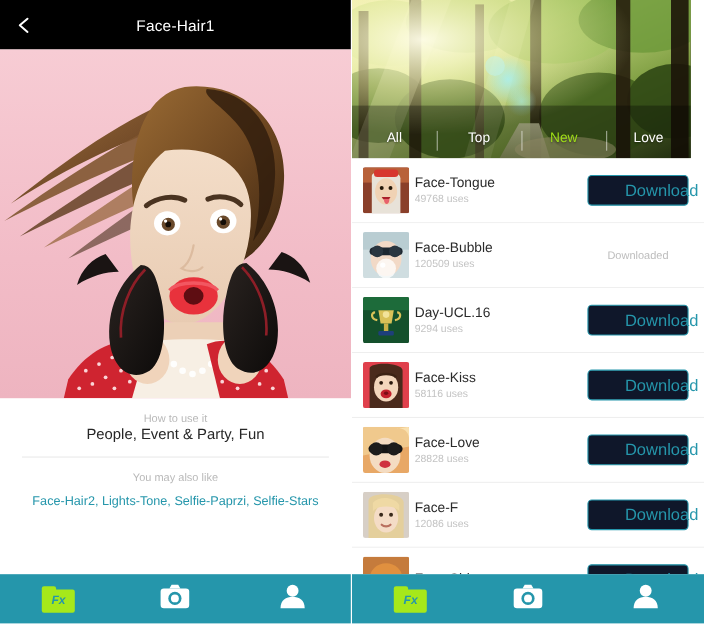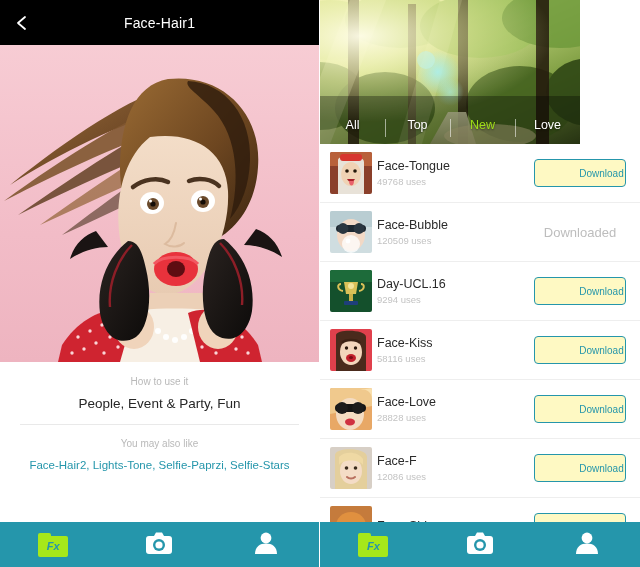--- a/index.html
+++ b/index.html
@@ -31,27 +31,27 @@
   .hero {
     height: 317px; width: 320px; position: relative; overflow: hidden;
     background: linear-gradient(180deg,#f6c6cf 0%, #f3bcc7 45%, #f0b9c4 100%);
   }
   .hero svg { position:absolute; inset:0; width:100%; height:100%; display:block; }
 
   .info {
     padding: 10px 16px 0 16px; text-align: center; background:#fff;
   }
   .how-label { font-size: 10px; color: #b9b9b9; margin-top: 4px; }
-  .how-value { font-size: 13.5px; color: #262626; margin-top: 9px; }
+  .how-value { font-size: 13.5px; color: #262626; }
   .divider { height:1px; background:#e9e9e9; margin: 13px 4px 0 4px; }
   .alike-label { font-size: 10px; color: #b9b9b9; margin-top: 13px; }
   .links { font-size: 11.5px; color: #2596ab; margin-top: 8px; line-height:1.4; }
 
   
-  .banner { position: relative; height: 144px; width: 260px; overflow: hidden; background:#2f3a18; }
+  .banner { position: relative; height: 144px; width: 308px; overflow: hidden; background:#2f3a18; }
   .banner svg { position:absolute; inset:0; width:100%; height:100%; display:block; }
   .tabs {
     position: absolute; left: 0; right: 0; bottom: 6px;
     display: flex; align-items: center; height: 26px;
   }
   .tab {
     flex: 1; text-align: center; color: #ffffff; font-size: 12.5px;
     cursor: pointer; position: relative; text-shadow: 0 1px 2px rgba(0,0,0,.45);
   }
   .tab.active { color: #9ede17; }
@@ -65,24 +65,24 @@
     height: 59px; display:flex; align-items:center; padding: 0 14px 0 10px;
     border-bottom: 1px solid #eeeeee; background:#fff;
   }
   .thumb { width: 42px; height: 42px; border-radius: 2px; overflow:hidden; flex: none; position:relative; }
   .thumb svg { width:100%; height:100%; display:block; }
   .row-text { flex: 1; padding-left: 5px; min-width: 0; }
   .row-title { font-size: 12.5px; color: #2b2b2b; }
   .row-sub { font-size: 9.5px; color: #c3c3c3; margin-top: 3px; }
   .dl-btn {
     width: 92px; height: 28px; border: 1px solid #2596ab; border-radius: 4px;
-    color: #2596ab; font-size: 10px; display:flex; align-items:center; justify-content:center;
-    background: #fef9c3; cursor: pointer; flex:none;padding-left:43px;
-  }
-  .dl-done { width: 92px; text-align:center; color: #bdbdbd; font-size: 13px; flex:none; }
+    color: #2596ab; font-size: 15px; display:flex; align-items:center; justify-content:center;
+    background: #0f172a; cursor: pointer; flex:none;padding-left:43px;
+  }
+  .dl-done { width: 92px; text-align:center; color: #bdbdbd; font-size: 10px; flex:none; }
 
   
   .bottomnav {
     position: absolute; left:0; right:0; bottom:0; height:45px; background:#2596ab;
     display:flex; align-items:center;
   }
   .nav-item { flex:1; display:flex; align-items:center; justify-content:center; cursor:pointer; height:46px; }
   .fx-icon { width: 30px; height: 24px; position: relative; }
   .fx-icon .tab-top { position:absolute; left:0; top:0; width:13px; height:5px; background:#a6e81a; border-radius:2px 2px 0 0; }
   .fx-icon .body { position:absolute; left:0; top:3px; width:30px; height:21px; background:#a6e81a; border-radius:2px; }

